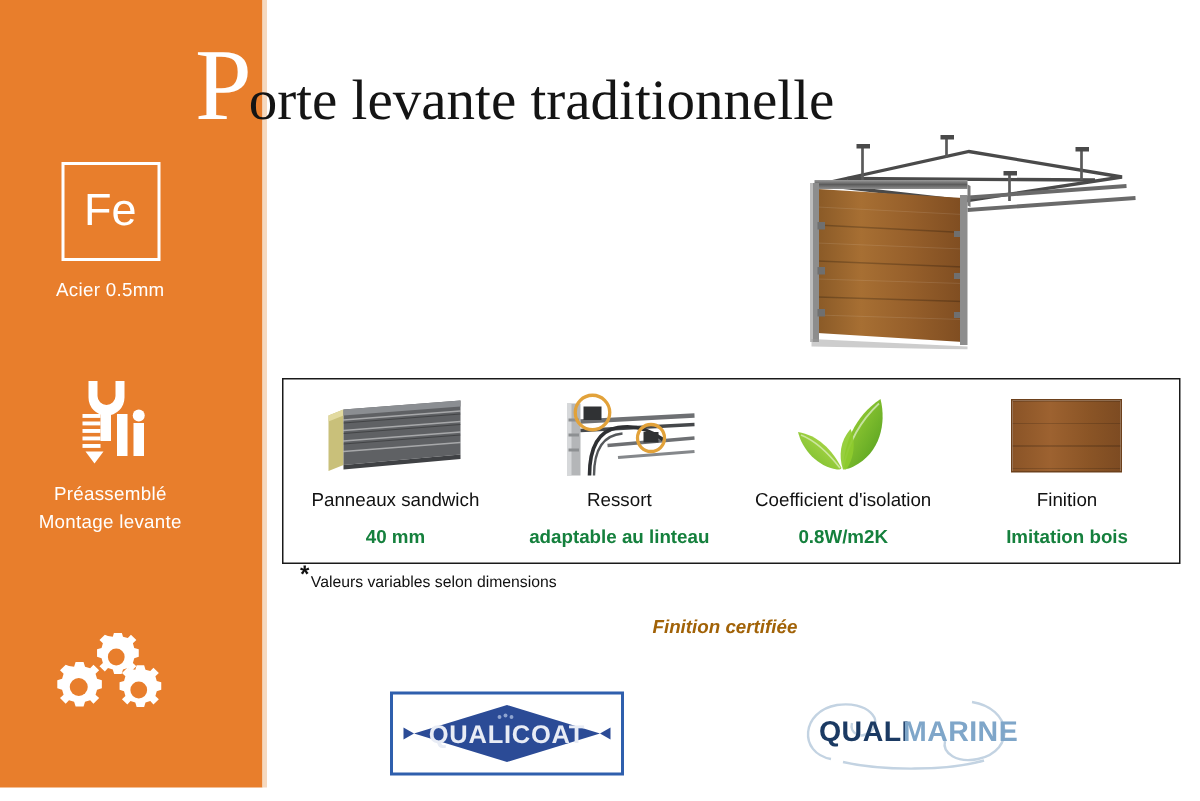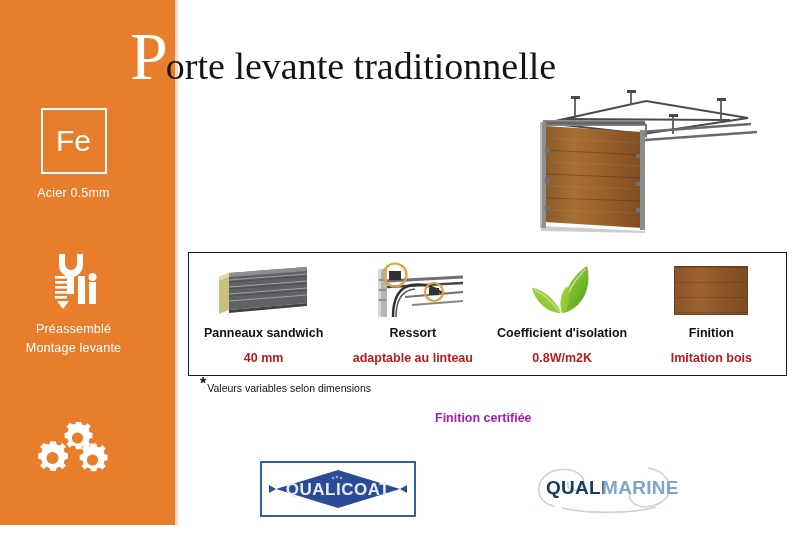--- a/index.html
+++ b/index.html
@@ -132,29 +132,29 @@
     box-sizing: border-box;
   }
   .feature-art {
     height: 62px;
     display: flex;
     align-items: center;
     justify-content: center;
   }
   .feature-title {
     font-size: 12.5px;
-    font-weight: 700;
+    font-weight: 400;
     color: #111111;
     margin-top: 5px;
     white-space: nowrap;
   }
   .feature-sub {
     font-size: 12.5px;
     font-weight: 700;
-    color: #b91c1c;
+    color: #15803d;
     margin-top: 11px;
     white-space: nowrap;
     text-align: right;
   }
 
   
   .panel-img { width: 98px; height: 55px; }
   .spring-img { width: 105px; height: 58px; }
   .leaf-img { width: 66px; height: 56px; }
   .wood-swatch {
@@ -189,22 +189,23 @@
     margin-top: 3px;
     white-space: nowrap;
   }
 
   .certified {
     position: absolute;
     left: 435px;
     top: 411px;
     font-size: 12.5px;
     font-weight: 700;
-    color: #a21caf;
+    color: #a16207;
     white-space: nowrap;
+    font-style: italic;
   }
 
   
   .qualicoat {
     position: absolute;
     left: 260px;
     top: 461px;
     width: 152px;
     height: 52px;
     border: 2px solid #2f5fad;

